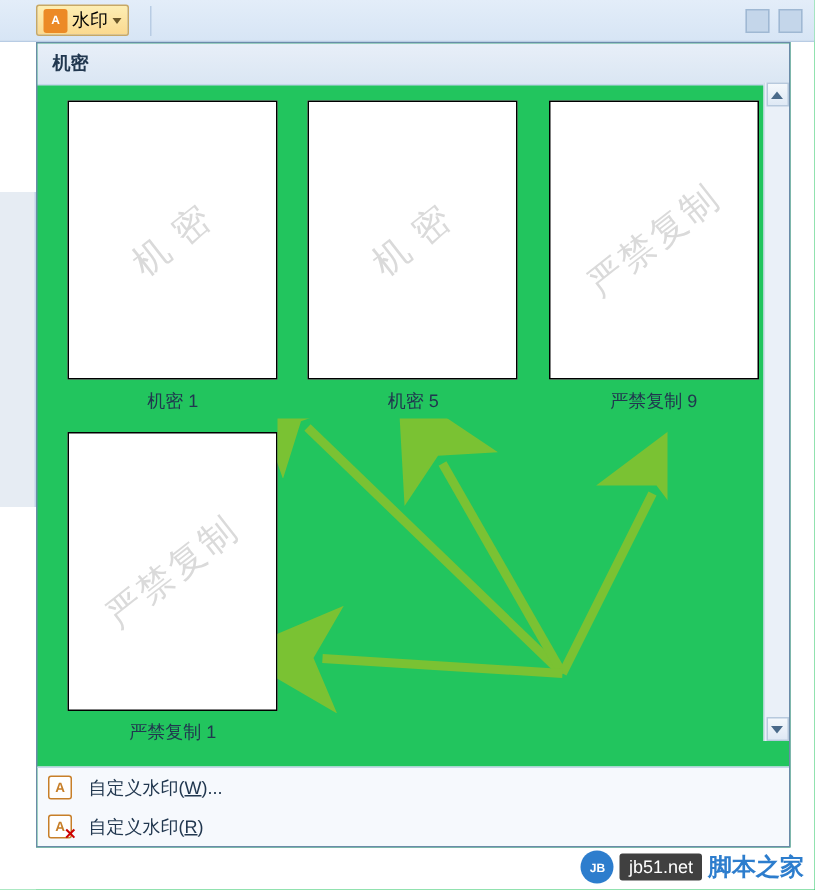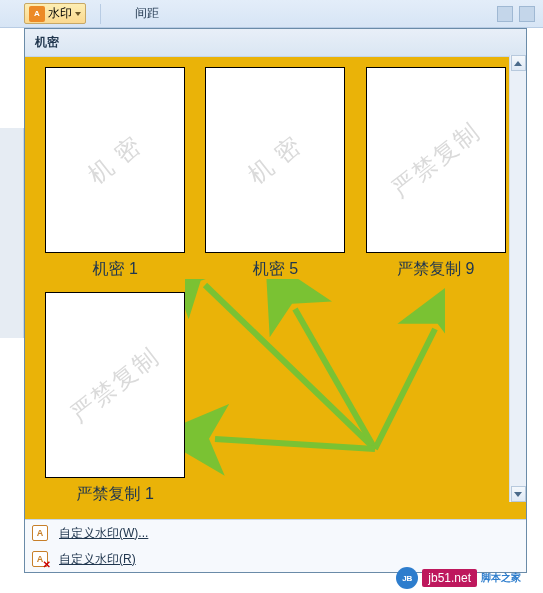--- a/index.html
+++ b/index.html
@@ -6,68 +6,67 @@
     body { font-family: "Microsoft YaHei", "SimSun", sans-serif; font-size: 12px; background: #fff; width: 543px; height: 593px; overflow: hidden; position: relative; }
     .ribbon-top { background: linear-gradient(#e3edf9, #d7e5f5); height: 28px; display: flex; align-items: center; padding-left: 24px; border-bottom: 1px solid #b8cce4; }
     .ribbon-btn { display: flex; align-items: center; background: linear-gradient(#fdeeb3, #fbd990); border: 1px solid #c7a866; border-radius: 2px; padding: 1px 4px; margin-right: 8px; cursor: pointer; }
     .ribbon-icon-orange { width: 16px; height: 16px; background: #ec8a26; border-radius: 2px; margin-right: 3px; display: flex; align-items: center; justify-content: center; color: #fff; font-size: 8px; font-weight: bold; }
     .ribbon-dd { width: 0; height: 0; border-left: 3px solid transparent; border-right: 3px solid transparent; border-top: 4px solid #6b5729; margin-left: 3px; }
     .sep { width: 1px; height: 20px; background: #b8cce4; margin: 0 6px; }
     .ribbon-text { color: #21374f; padding: 0 28px; }
     .ribbon-icon-group { margin-left: auto; display: flex; gap: 6px; padding-right: 8px; }
     .ribbon-small-icon { width: 16px; height: 16px; background: #c4d6ea; border: 1px solid #9fb8d3; }
     
-    .dropdown-panel { background: #eab308; border: 1px solid #6a8ba8; width: 503px; margin-left: 24px; position: relative; }
+    .dropdown-panel { background: #22c55e; border: 1px solid #6a8ba8; width: 503px; margin-left: 24px; position: relative; }
     .section-header { background: linear-gradient(#e8eff8, #dae6f3); padding: 5px 10px; border-bottom: 1px solid #c4d6ea; color: #21374f; font-weight: bold; }
     .gallery { display: grid; grid-template-columns: repeat(3, 1fr); gap: 8px; padding: 8px 14px 2px 14px; }
     .gallery-item { display: flex; flex-direction: column; align-items: center; cursor: pointer; padding: 2px; }
     .thumb { width: 140px; height: 186px; border: 1px solid #000; background: #fff; position: relative; display: flex; align-items: center; justify-content: center; }
     .wm-text { color: #dadada; font-size: 24px; transform: rotate(-38deg); white-space: nowrap; font-family: "SimSun"; letter-spacing: 2px; }
-    .caption { margin-top: 6px; color: #21374f; font-size: 16px; padding-bottom: 4px; }
+    .caption { margin-top: 6px; color: #21374f; font-size: 12px; padding-bottom: 4px; }
     .gallery-row2 { display: grid; grid-template-columns: repeat(3, 1fr); gap: 8px; padding: 2px 14px 8px 14px; }
     
     .scroll-track { position: absolute; right: 0; top: 26px; bottom: 70px; width: 17px; background: #eaf0f8; border-left: 1px solid #d0ddeb; display: flex; flex-direction: column; align-items: center; }
     .scroll-btn { width: 15px; height: 16px; background: linear-gradient(#f4f8fc,#dfe9f5); border: 1px solid #b7c9dd; display: flex; align-items: center; justify-content: center; }
     .scroll-thumb { width: 15px; flex: 1; }
     .tri-up { width: 0; height: 0; border-left: 4px solid transparent; border-right: 4px solid transparent; border-bottom: 5px solid #4a6a8a; }
     .tri-down { width: 0; height: 0; border-left: 4px solid transparent; border-right: 4px solid transparent; border-top: 5px solid #4a6a8a; }
     
     .menu-footer { border-top: 1px solid #c4d6ea; background: #f6f9fd; }
     .menu-row { display: flex; align-items: center; padding: 4px 6px; cursor: pointer; }
     .menu-icon { width: 18px; height: 18px; margin-right: 10px; display: flex; align-items: center; justify-content: center; }
     .icon-a { background: #fff; border: 1px solid #c77f29; color: #c77f29; font-size: 9px; font-weight: bold; border-radius: 2px; width: 16px; height: 16px; display:flex;align-items:center;justify-content:center; }
     .icon-ax { position: relative; }
     .icon-ax .red-x { position: absolute; right: -2px; bottom: -2px; color: #c00; font-size: 10px; font-weight: bold; }
     .icon-save { width: 16px; height: 16px; background: #e8eff8; border: 1px solid #9fb8d3; position: relative; }
     .icon-save::after { content:""; position:absolute; top:6px; left:3px; width:8px; height:5px; border:1px solid #5a7a9a; border-radius:1px; }
-    .menu-text { color: #21374f; text-decoration: underline; }
+    .menu-text { color: #21374f; }
     .u { text-decoration: underline; }
     
     .arrows { position: absolute; top: 250px; left: 160px; width: 260px; height: 200px; pointer-events: none; }
     .doc-bg { position: absolute; left: 0; top: 28px; bottom: 0; width: 24px; background: #fff; }
     .ruler { position:absolute; left:0; top:128px; width:24px; height:210px; background:#e6ecf3; border-right:1px solid #c4d6ea; }
-    .watermark-site { position: absolute; right: 22px; bottom: 4px; display: flex; align-items: center; gap: 4px; }
+    .watermark-site { position: absolute; right: 7px; bottom: 4px; display: flex; align-items: center; gap: 4px; }
     .site-badge { width: 22px; height: 22px; background: #2d7dcd; border-radius: 50%; display:flex;align-items:center;justify-content:center;color:#fff;font-size:8px;font-weight:bold; }
-    .site-text1 { background:#be185d; color:#fff; padding:2px 6px; border-radius:2px; font-size:12px; }
-    .site-text2 { color:#2d7dcd; font-size:10px; font-weight:bold; }
+    .site-text1 { background:#404040; color:#fff; padding:2px 6px; border-radius:2px; font-size:12px; }
+    .site-text2 { color:#2d7dcd; font-size:16px; font-weight:bold; }
   </style>
 </head>
 <body>
 
 <div class="doc-bg"></div>
 <div class="ruler"></div>
 
 <div class="ribbon-top">
   <div class="ribbon-btn">
     <span class="ribbon-icon-orange">A</span>
     <span>水印</span>
     <span class="ribbon-dd"></span>
   </div>
   <div class="sep"></div>
-  <span class="ribbon-text">间距</span>
   <div class="ribbon-icon-group">
     <div class="ribbon-small-icon"></div>
     <div class="ribbon-small-icon"></div>
   </div>
 </div>
 
 <div class="dropdown-panel">
   <div class="section-header">机密</div>
 
   <div class="gallery">

